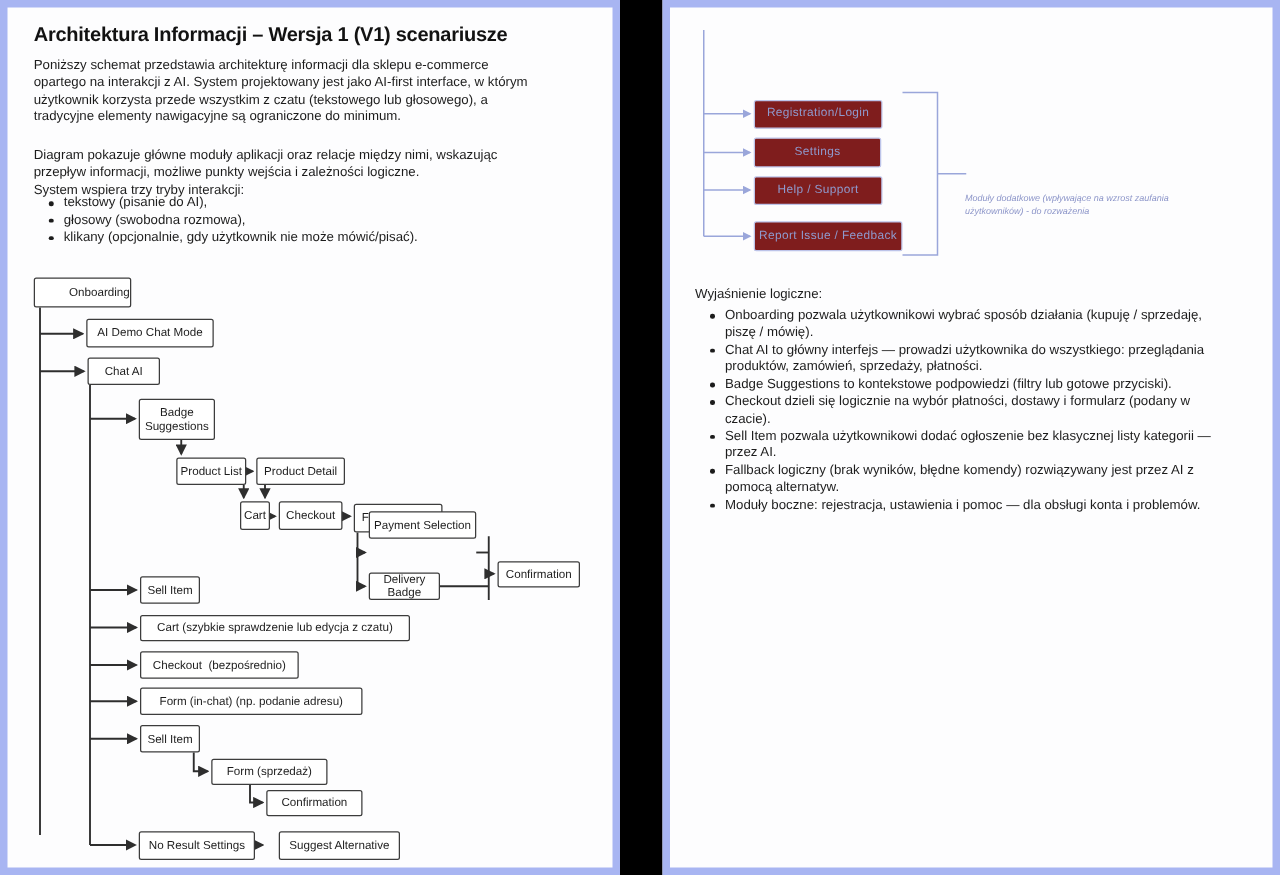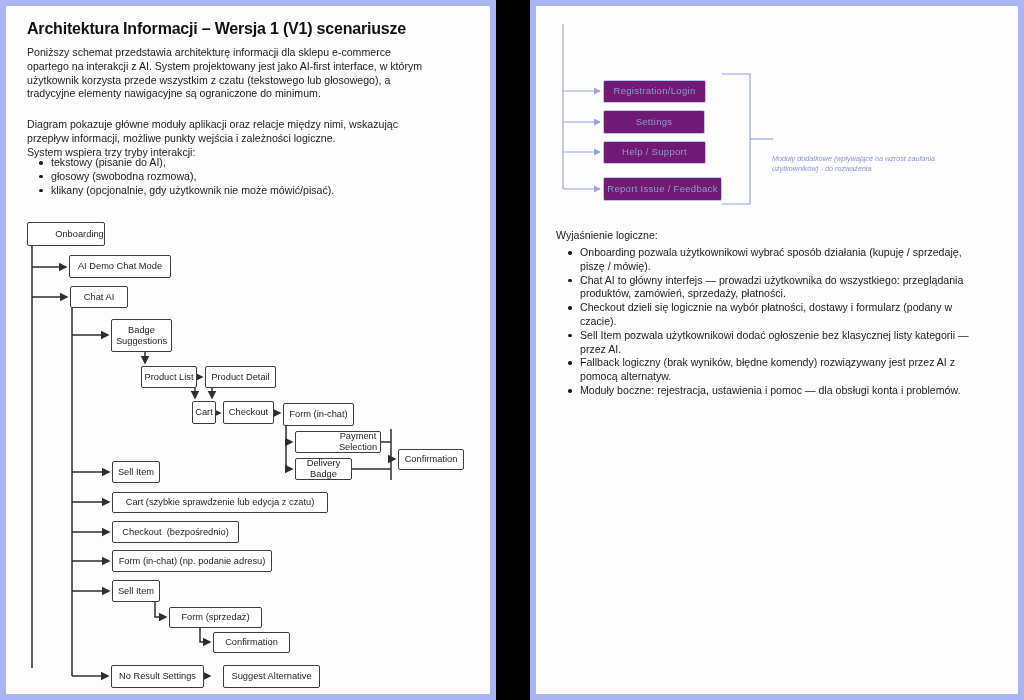--- a/index.html
+++ b/index.html
@@ -13,21 +13,21 @@
          color:#121212;letter-spacing:-0.2px;white-space:nowrap;}
   .textblock{position:absolute;font-size:10.6px;line-height:13.8px;color:#1c1c1c;white-space:nowrap;}
   .bullets .bullet{position:relative;padding-left:13px;}
   .bullets .bullet::before{content:"";position:absolute;left:1px;top:5px;width:3.6px;height:3.6px;
          border-radius:50%;background:#1c1c1c;}
   .diagram{position:absolute;inset:0;z-index:2;}
   .diagram svg{position:absolute;left:0;top:0;}
   .node{position:absolute;display:flex;align-items:center;justify-content:center;text-align:center;
         box-sizing:border-box;border-radius:2px;background:#fff;}
   .d-dark .node{border:1.4px solid #3c3c3c;color:#1d1d1d;font-size:9.3px;line-height:10.6px;}
-  .d-light .node{border:1.3px solid #bdc4e9;background:#701a75;color:#8f9ace;font-size:9.5px;
+  .d-light .node{border:1.3px solid #bdc4e9;background:#7f1d1d;color:#8f9ace;font-size:9.5px;
         letter-spacing:0.3px;line-height:10.6px;}
   .node .it,.it{}
   .annotation{position:absolute;font-size:7.2px;line-height:10px;font-style:italic;color:#8d96c9;
         white-space:nowrap;z-index:3;}
 </style>
 </head>
 <body>
 
 <div class="stage">
 
@@ -110,39 +110,39 @@
         </div>
         <div class="node" style="left: 192px; top: 401px; width: 24px; height: 23px;">
           <span class="lbl"><span>Cart</span></span>
         </div>
         <div class="node" style="left: 223px; top: 401px; width: 51px; height: 23px;">
           <span class="lbl"><span>Checkout</span></span>
         </div>
         <div class="node" style="left: 283px; top: 403px; width: 71px; height: 23px;">
           <span class="lbl"><span>Form (in-chat)</span></span>
         </div>
-        <div class="node" style="left: 295px; top: 431px; width: 86px; height: 22px; padding-left: 40px;">
+        <div class="node" style="left: 295px; top: 409px; width: 86px; height: 22px;">
           <span class="lbl"><span>Payment Selection</span></span>
         </div>
         <div class="node" style="left: 295px; top: 458px; width: 57px; height: 22px;">
           <span class="lbl"><span>Delivery Badge</span></span>
         </div>
         <div class="node" style="left: 398px; top: 449px; width: 66px; height: 21px;">
           <span class="lbl"><span>Confirmation</span></span>
         </div>
         <div class="node" style="left: 112px; top: 461px; width: 48px; height: 22px;">
           <span class="lbl"><span>Sell Item</span></span>
         </div>
         <div class="node" style="left: 112px; top: 492px; width: 216px; height: 21px;">
           <span class="lbl"><span>Cart </span><span class="it">(szybkie sprawdzenie lub edycja z czatu)</span></span>
         </div>
         <div class="node" style="left: 112px; top: 521px; width: 127px; height: 22px;">
           <span class="lbl"><span>Checkout&nbsp; (bezpośrednio)</span></span>
         </div>
-        <div class="node" style="left: 112px; top: 550px; width: 160px; height: 22px; text-align: right;">
+        <div class="node" style="left: 112px; top: 550px; width: 178px; height: 22px; text-align: right;">
           <span class="lbl"><span>Form (in-chat) </span><span class="it">(np. podanie adresu)</span></span>
         </div>
         <div class="node" style="left: 112px; top: 580px; width: 48px; height: 22px;">
           <span class="lbl"><span>Sell Item</span></span>
         </div>
         <div class="node" style="left: 169px; top: 607px; width: 93px; height: 21px;">
           <span class="lbl"><span>Form (sprzedaż)</span></span>
         </div>
         <div class="node" style="left: 213px; top: 632px; width: 77px; height: 21px;">
           <span class="lbl"><span>Confirmation</span></span>
@@ -194,20 +194,23 @@
     <div class="textblock bullets" style="left:37px;top:246px">
         <div class="bullet">
           <div class="line">Onboarding pozwala użytkownikowi wybrać sposób działania (kupuję / sprzedaję,</div>
           <div class="line">piszę / mówię).</div>
         </div>
         <div class="bullet">
           <div class="line">Chat AI to główny interfejs — prowadzi użytkownika do wszystkiego: przeglądania</div>
           <div class="line">produktów, zamówień, sprzedaży, płatności.</div>
         </div>
         <div class="bullet">
+          <div class="line">Badge Suggestions to kontekstowe podpowiedzi (filtry lub gotowe przyciski).</div>
+        </div>
+        <div class="bullet">
           <div class="line">Checkout dzieli się logicznie na wybór płatności, dostawy i formularz (podany w</div>
           <div class="line">czacie).</div>
         </div>
         <div class="bullet">
           <div class="line">Sell Item pozwala użytkownikowi dodać ogłoszenie bez klasycznej listy kategorii —</div>
           <div class="line">przez AI.</div>
         </div>
         <div class="bullet">
           <div class="line">Fallback logiczny (brak wyników, błędne komendy) rozwiązywany jest przez AI z</div>
           <div class="line">pomocą alternatyw.</div>

